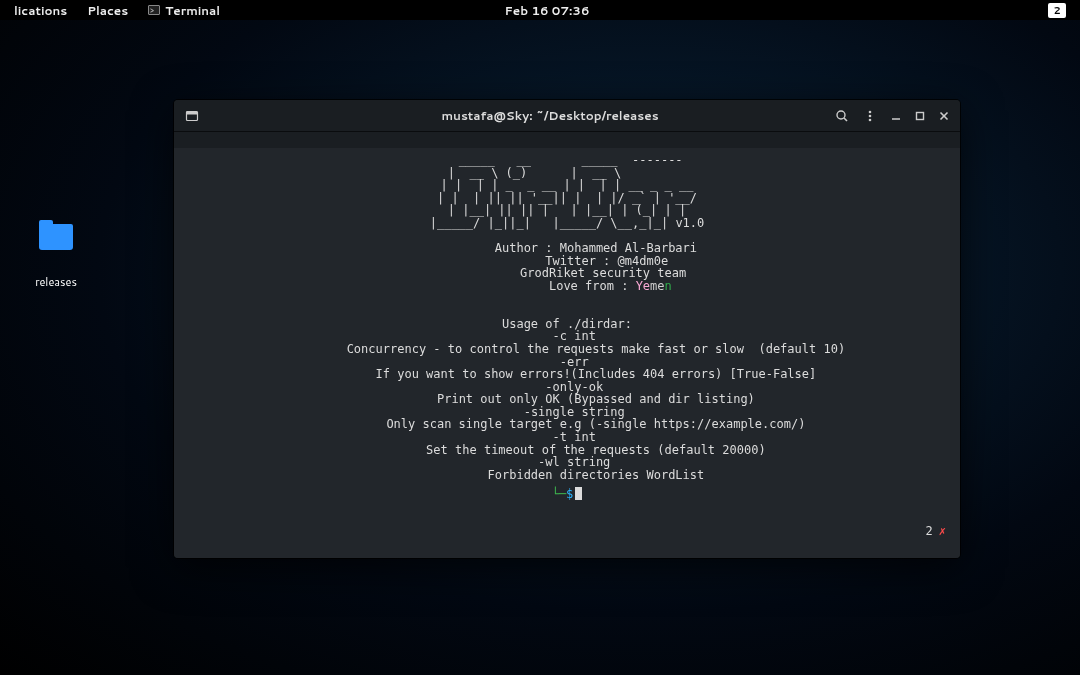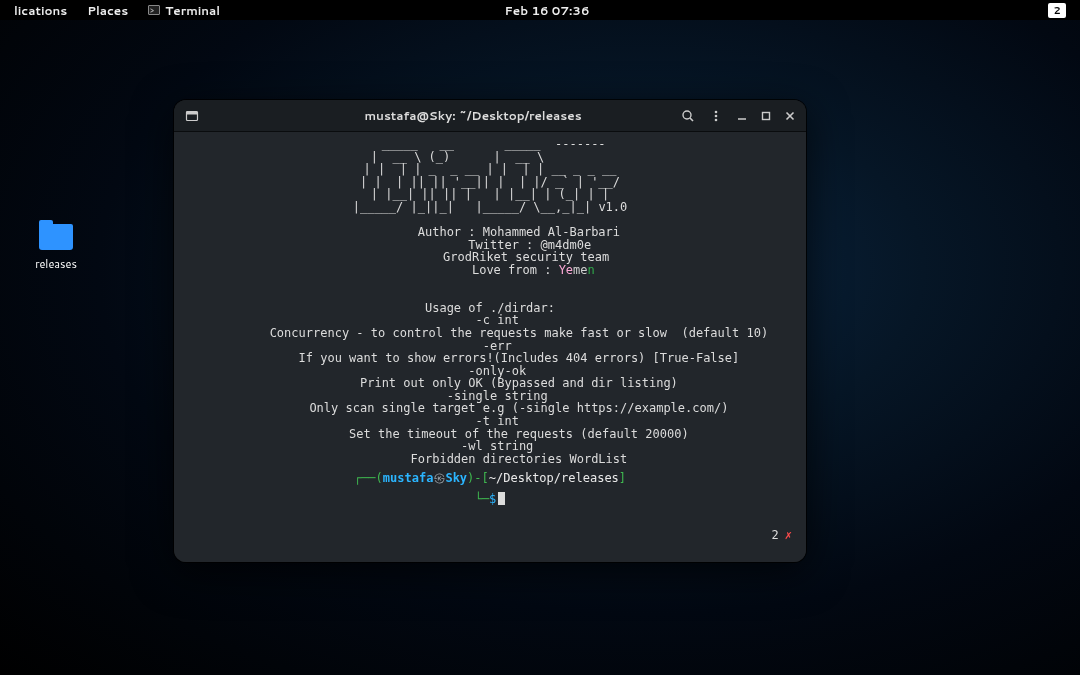--- a/index.html
+++ b/index.html
@@ -17,38 +17,38 @@
 .topbar .left { display: flex; gap: 0; align-items: flex-end; }
 .topbar .left .item { padding: 0 10px; display: flex; align-items: center; gap: 5px; cursor: pointer; }
 .topbar .center { position: absolute; left: 50%; transform: translateX(-50%); font-weight: 600; margin-left: 7px; }
 .topbar .right { margin-left: auto; display: flex; align-items: center; gap: 8px; padding-right: 10px; }
 .topbar .workspace { background: #fff; color: #000; width: 18px; height: 15px; display: flex; align-items: center; justify-content: center; font-size: 10px; font-weight: 700; border-radius: 2px; }
 .terminal-icon-top { width: 12px; height: 10px; background: #222; border: 1px solid #888; border-radius: 1px; position: relative; }
 .terminal-icon-top::before { content: ">"; position: absolute; font-size: 7px; top: -1px; left: 1px; color: #aaa; }
 
 .desktop-icon {
   position: absolute; left: 28px; top: 220px; width: 56px;
-  display: flex; flex-direction: column; align-items: center; gap: 6px;
+  display: flex; flex-direction: column; align-items: center; gap: 24px;
   cursor: pointer;
 }
 .folder {
   width: 34px; height: 26px; background: #2e93ff; border-radius: 2px 2px 3px 3px;
   position: relative; margin-top: 4px;
 }
 .folder::before {
   content: ""; position: absolute; top: -4px; left: 0; width: 14px; height: 6px;
   background: #2e93ff; border-radius: 2px 2px 0 0;
 }
 .desktop-icon .label { color: #fff; font-size: 11px; text-align: center; }
 
 .window {
-  position: absolute; left: 174px; top: 100px; width: 632px;
-  background: #1a1e22; border-radius: 12px; overflow: hidden;
+  position: absolute; left: 174px; top: 100px; width: 786px;
+  background: #1a1e22; border-radius: 4px; overflow: hidden;
   box-shadow: 0 10px 40px rgba(0,0,0,0.7), 0 0 0 1px rgba(0,0,0,0.8);
-  display: flex; flex-direction: column;
+  display: flex; flex-direction: column; gap: 16px;
 }
 .titlebar {
   height: 32px; background: #1a1e22; display: flex; align-items: center;
   padding: 0 6px; border-bottom: 1px solid #0a0c0e;
 }
 .titlebar .tb-left { width: 90px; display: flex; }
 .titlebar .tb-btn {
   width: 24px; height: 24px; display: flex; align-items: center; justify-content: center;
   border-radius: 4px; cursor: pointer;
 }
@@ -179,19 +179,19 @@
 <span>  -err</span>
 <span>        If you want to show errors!(Includes 404 errors) [True-False]</span>
 <span>  -only-ok</span>
 <span>        Print out only OK (Bypassed and dir listing)</span>
 <span>  -single string</span>
 <span>        Only scan single target e.g (-single https://example.com/)</span>
 <span>  -t int</span>
 <span>        Set the timeout of the requests (default 20000)</span>
 <span>  -wl string</span>
 <span>        Forbidden directories WordList</span>
-<div class="prompt-line"><span class="green">┌──</span><span class="green">(</span><span class="cyan">mustafa</span><span class="gray">㉿</span><span class="cyan">Sky</span><span class="green">)-[</span><span class="white">~/Desktop/releases</span><span class="green">]</span></div><div class="prompt-line"><span class="green">└─</span><span class="blue">$</span><span class="cursor-blk"></span></div>
+<div class="prompt-line"><span class="green">└─</span><span class="blue">$</span><span class="cursor-blk"></span></div>
     <div class="err-indicator">
       <span class="num">2</span>
       <span class="x">✗</span>
     </div>
   </div>
 </div>
 
 </body></html>

